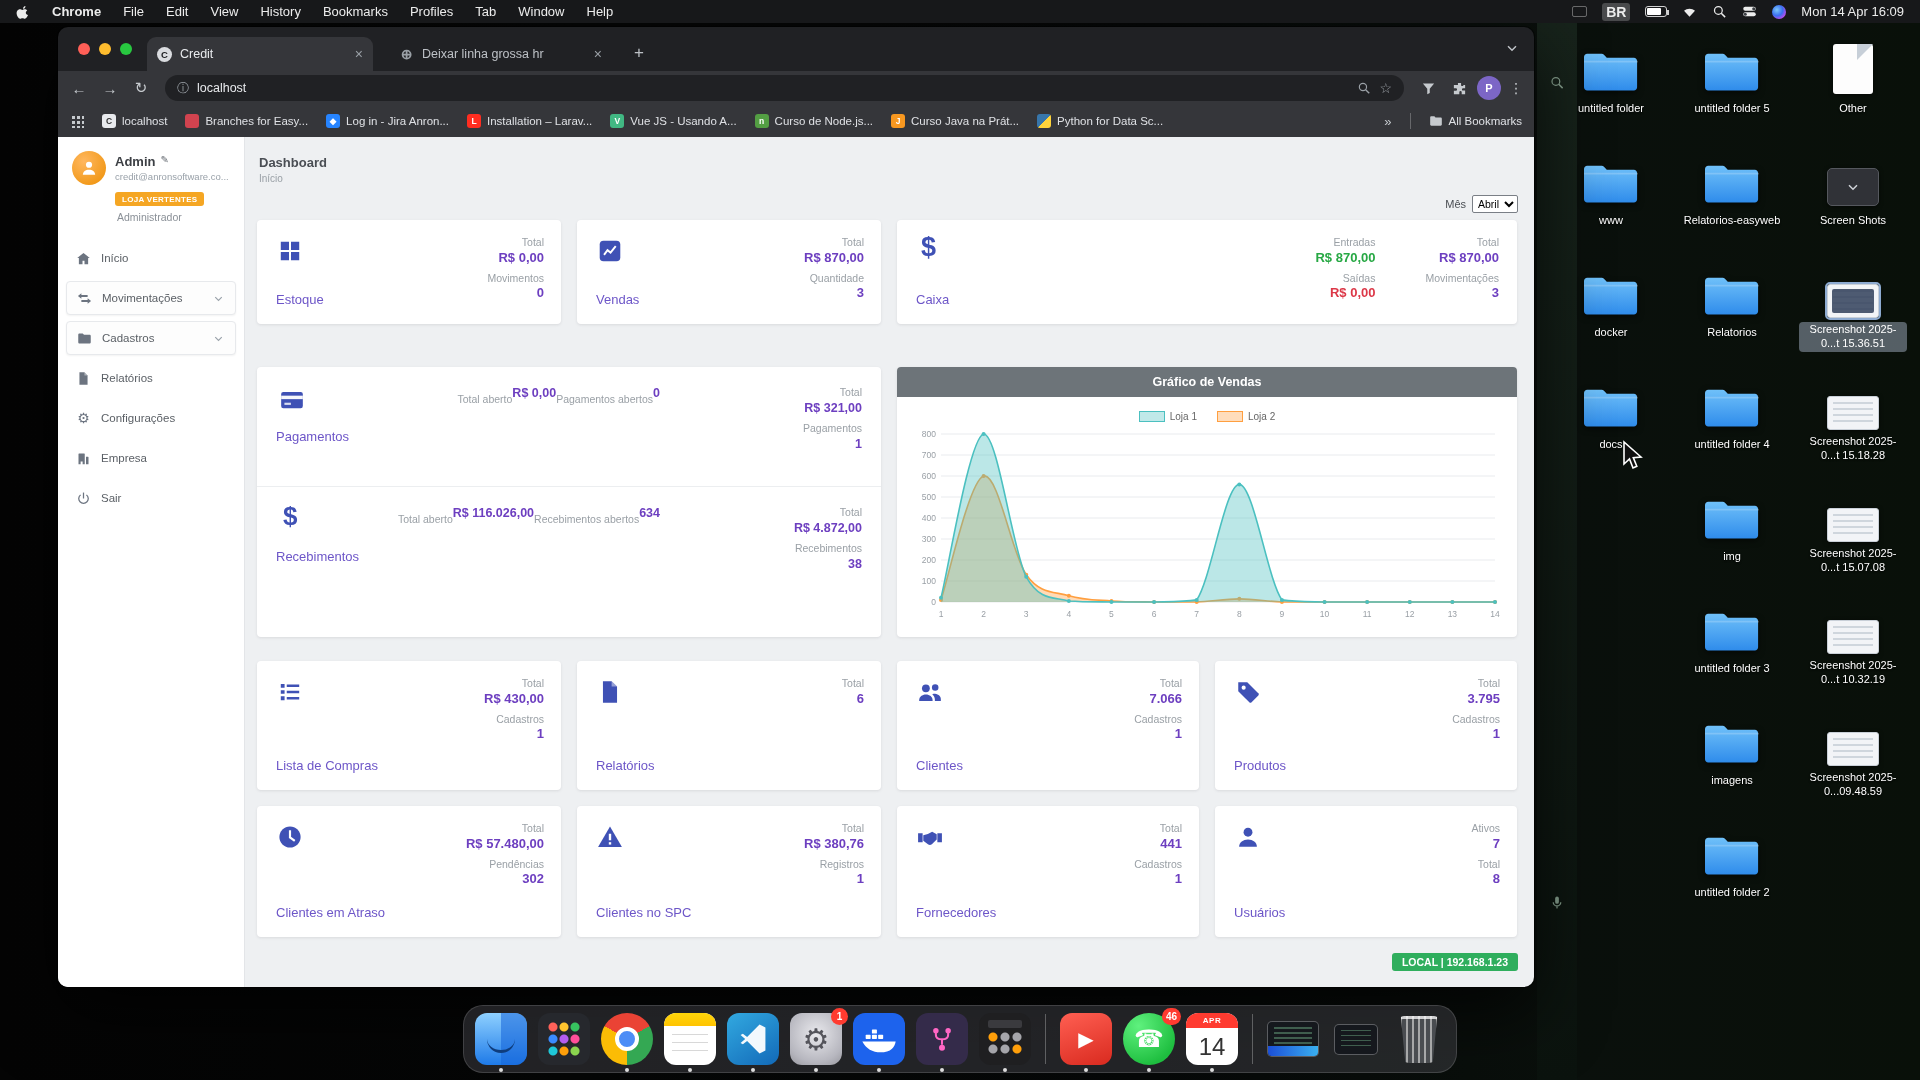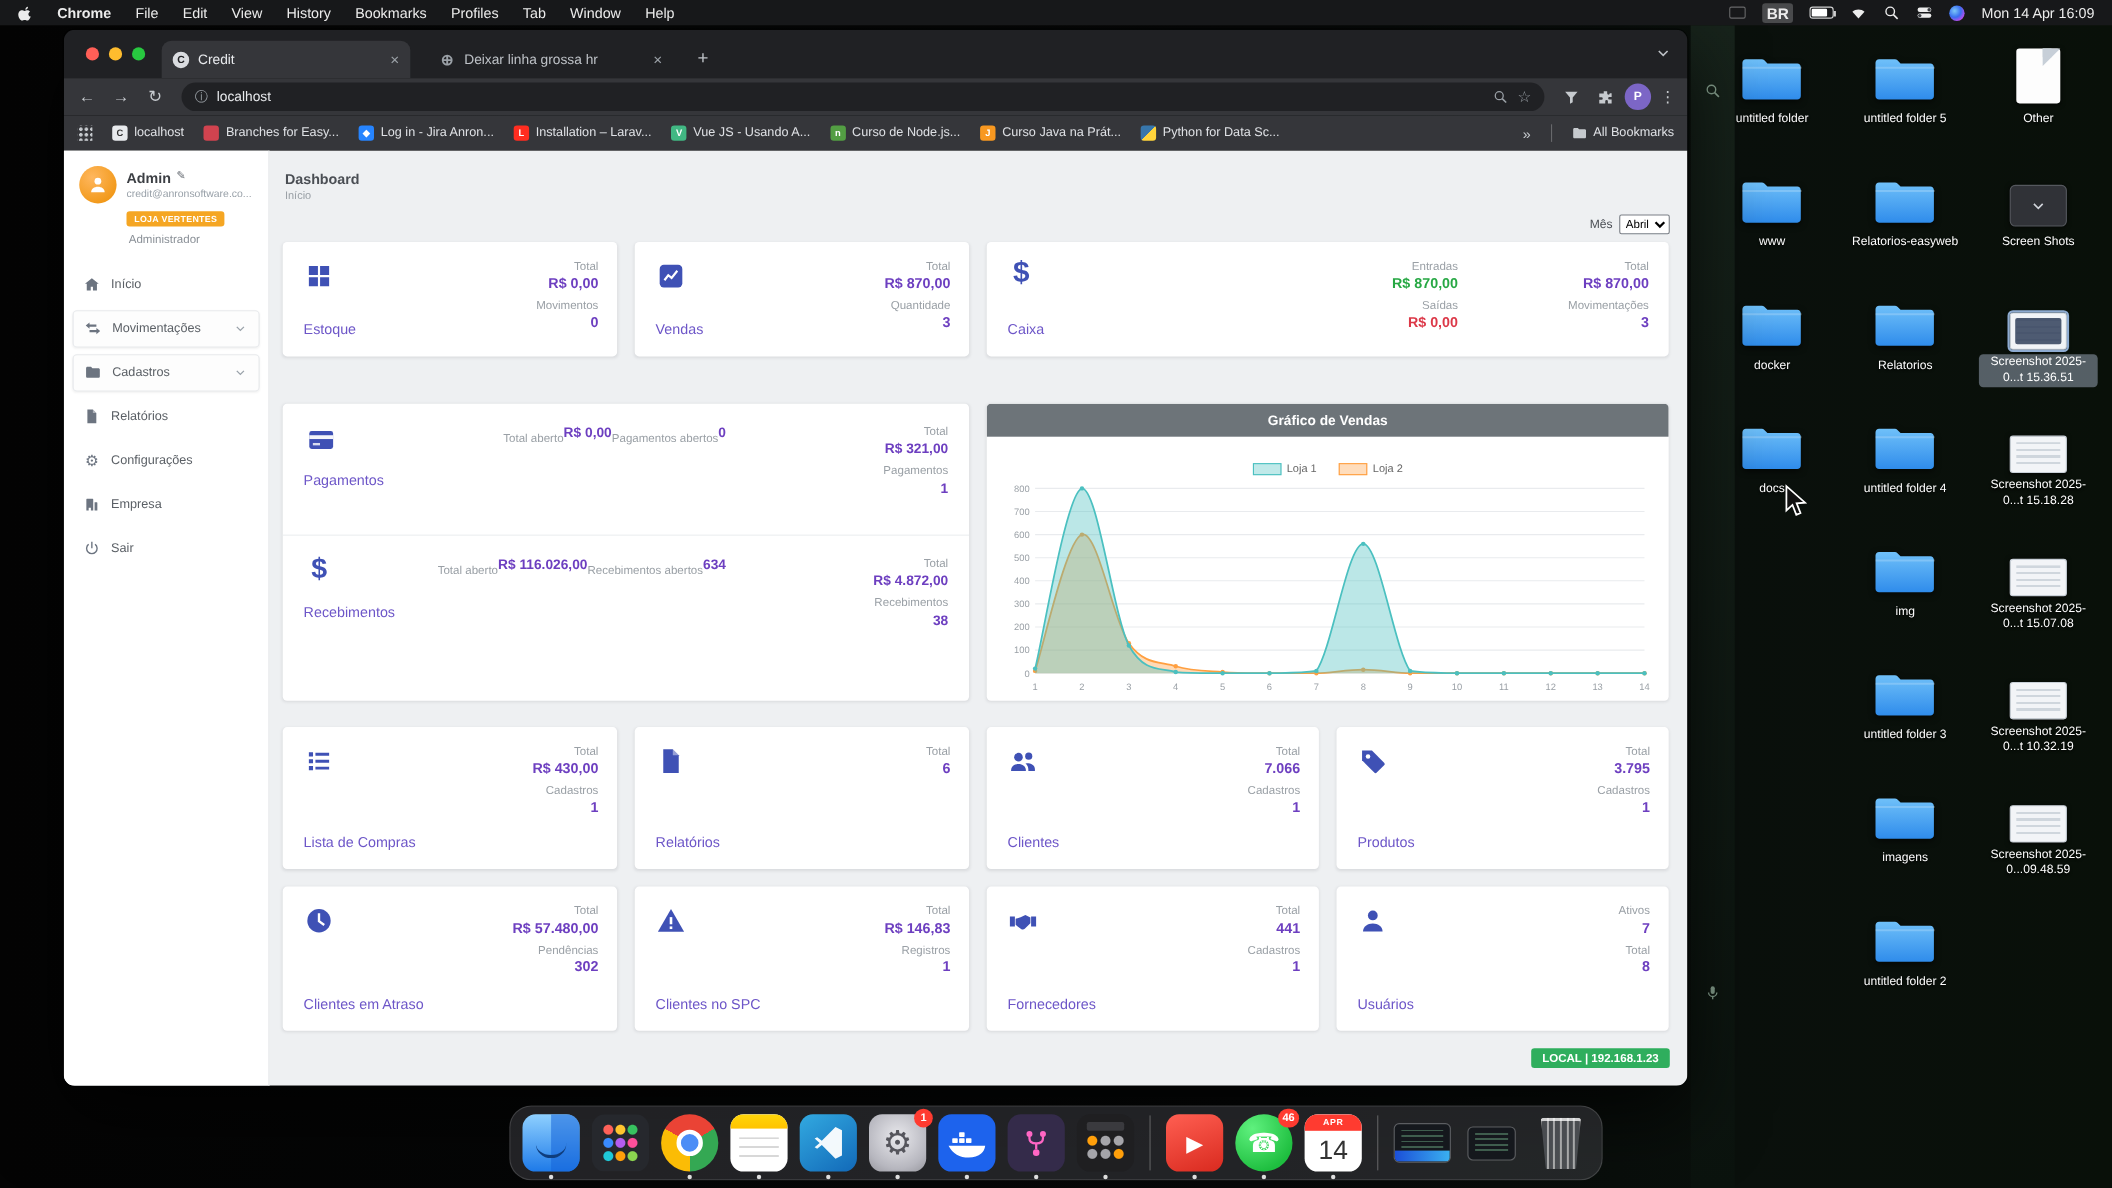--- a/index.html
+++ b/index.html
@@ -134,38 +134,38 @@
 
   .card{position:absolute;background:#fff;border-radius:4px;box-shadow:0 1px 3px rgba(25,30,40,.1)}
   .c-icon{position:absolute;left:20px;top:18px;width:26px;height:26px;color:#3f51b5}
   .c-icon svg{width:26px;height:26px;fill:#3f51b5}
   .c-dollar{position:absolute;left:24px;top:12px;font-size:27px;font-weight:bold;color:#3f51b5}
   .c-title{position:absolute;left:19px;bottom:15px;font-size:13px;color:#6d56c8;line-height:1.3;max-width:140px}
   .c-stats{position:absolute;right:17px;top:15px;display:flex;flex-direction:column;align-items:flex-end}
   .s-label{font-size:10.5px;color:#9aa0a6;line-height:1.4}
   .s-value{font-size:13px;font-weight:bold;color:#6d3fc0;line-height:1.3;margin-bottom:4px}
   .v-green{color:#27a844}.v-red{color:#dc3848}
-  .caixa-cols{position:absolute;right:18px;top:15px;display:flex;gap:100px}
+  .caixa-cols{position:absolute;right:18px;top:15px;display:flex;gap:50px}
   .caixa-cols .ccol{display:flex;flex-direction:column;align-items:flex-end}
 
   .panel{position:absolute;background:#fff;border-radius:4px;box-shadow:0 1px 3px rgba(25,30,40,.1);overflow:hidden}
   .p-head{height:30px;background:#6d7479;color:#fff;font-size:12.5px;font-weight:bold;
     display:flex;align-items:center;justify-content:center}
   .pay-row{position:relative;height:119px}
   .pay-row + .pay-row{border-top:1px solid #eceef0}
   .pay-icon{position:absolute;left:22px;top:20px;width:26px;height:26px}
   .pay-icon svg{width:26px;height:26px;fill:#3f51b5}
   .pay-dollar{position:absolute;left:26px;top:14px;font-size:26px;font-weight:bold;color:#3f51b5}
   .pay-title{position:absolute;left:19px;top:62px;font-size:13px;color:#6d56c8}
   .pay-mid{position:absolute;right:221px;top:18px;display:flex;flex-direction:row;align-items:flex-end}
   .pay-right{position:absolute;right:19px;top:18px;display:flex;flex-direction:column;align-items:flex-end}
   .pl{font-size:10.5px;color:#9aa0a6;line-height:1.4}
   .pv{font-size:12.5px;font-weight:bold;margin-bottom:5px;line-height:1.3;color:#6d3fc0}
 
-  .chart-body{position:absolute;top:30px;left:0;right:0;bottom:0;padding:20px 10px}
+  .chart-body{position:absolute;top:30px;left:0;right:0;bottom:0;padding:10px 10px}
   .legend{display:flex;justify-content:center;align-items:center;gap:20px;font-size:10px;color:#666;margin:4px 0 4px}
   .lg-item{display:flex;align-items:center;gap:5px}
   .lg-box{width:26px;height:11px;border:1.5px solid #999}
 
   .m-footer{position:absolute;bottom:1px;left:0;right:0;text-align:center;font-size:10px;color:#8a9097}
   .env-badge{position:absolute;right:16px;bottom:16px;background:#2fae5d;color:#fff;font-size:10.5px;font-weight:bold;
     padding:3px 10px;border-radius:3px}
 
   
   .dock{position:absolute;left:50%;bottom:7px;transform:translateX(-50%);height:68px;z-index:40;
@@ -981,21 +981,21 @@
         <span class="c-title" style="max-width:110px">Clientes em Atraso</span>
       </div>
       <div class="card" style="left:332px;top:669px;width:304px;height:131px">
         <span class="c-icon">
             <svg>
               <use href="#i-warn"></use>
             </svg>
           </span>
         <div class="c-stats">
           <span class="s-label">Total</span>
-          <span class="s-value">R$ 146,83</span>
+          <span class="s-value">R$ 380,76</span>
           <span class="s-label">Registros</span>
           <span class="s-value">1</span>
         </div>
         <span class="c-title" style="max-width:100px">Clientes no SPC</span>
       </div>
       <div class="card" style="left:652px;top:669px;width:302px;height:131px">
         <span class="c-icon">
             <svg>
               <use href="#i-shake"></use>
             </svg>

